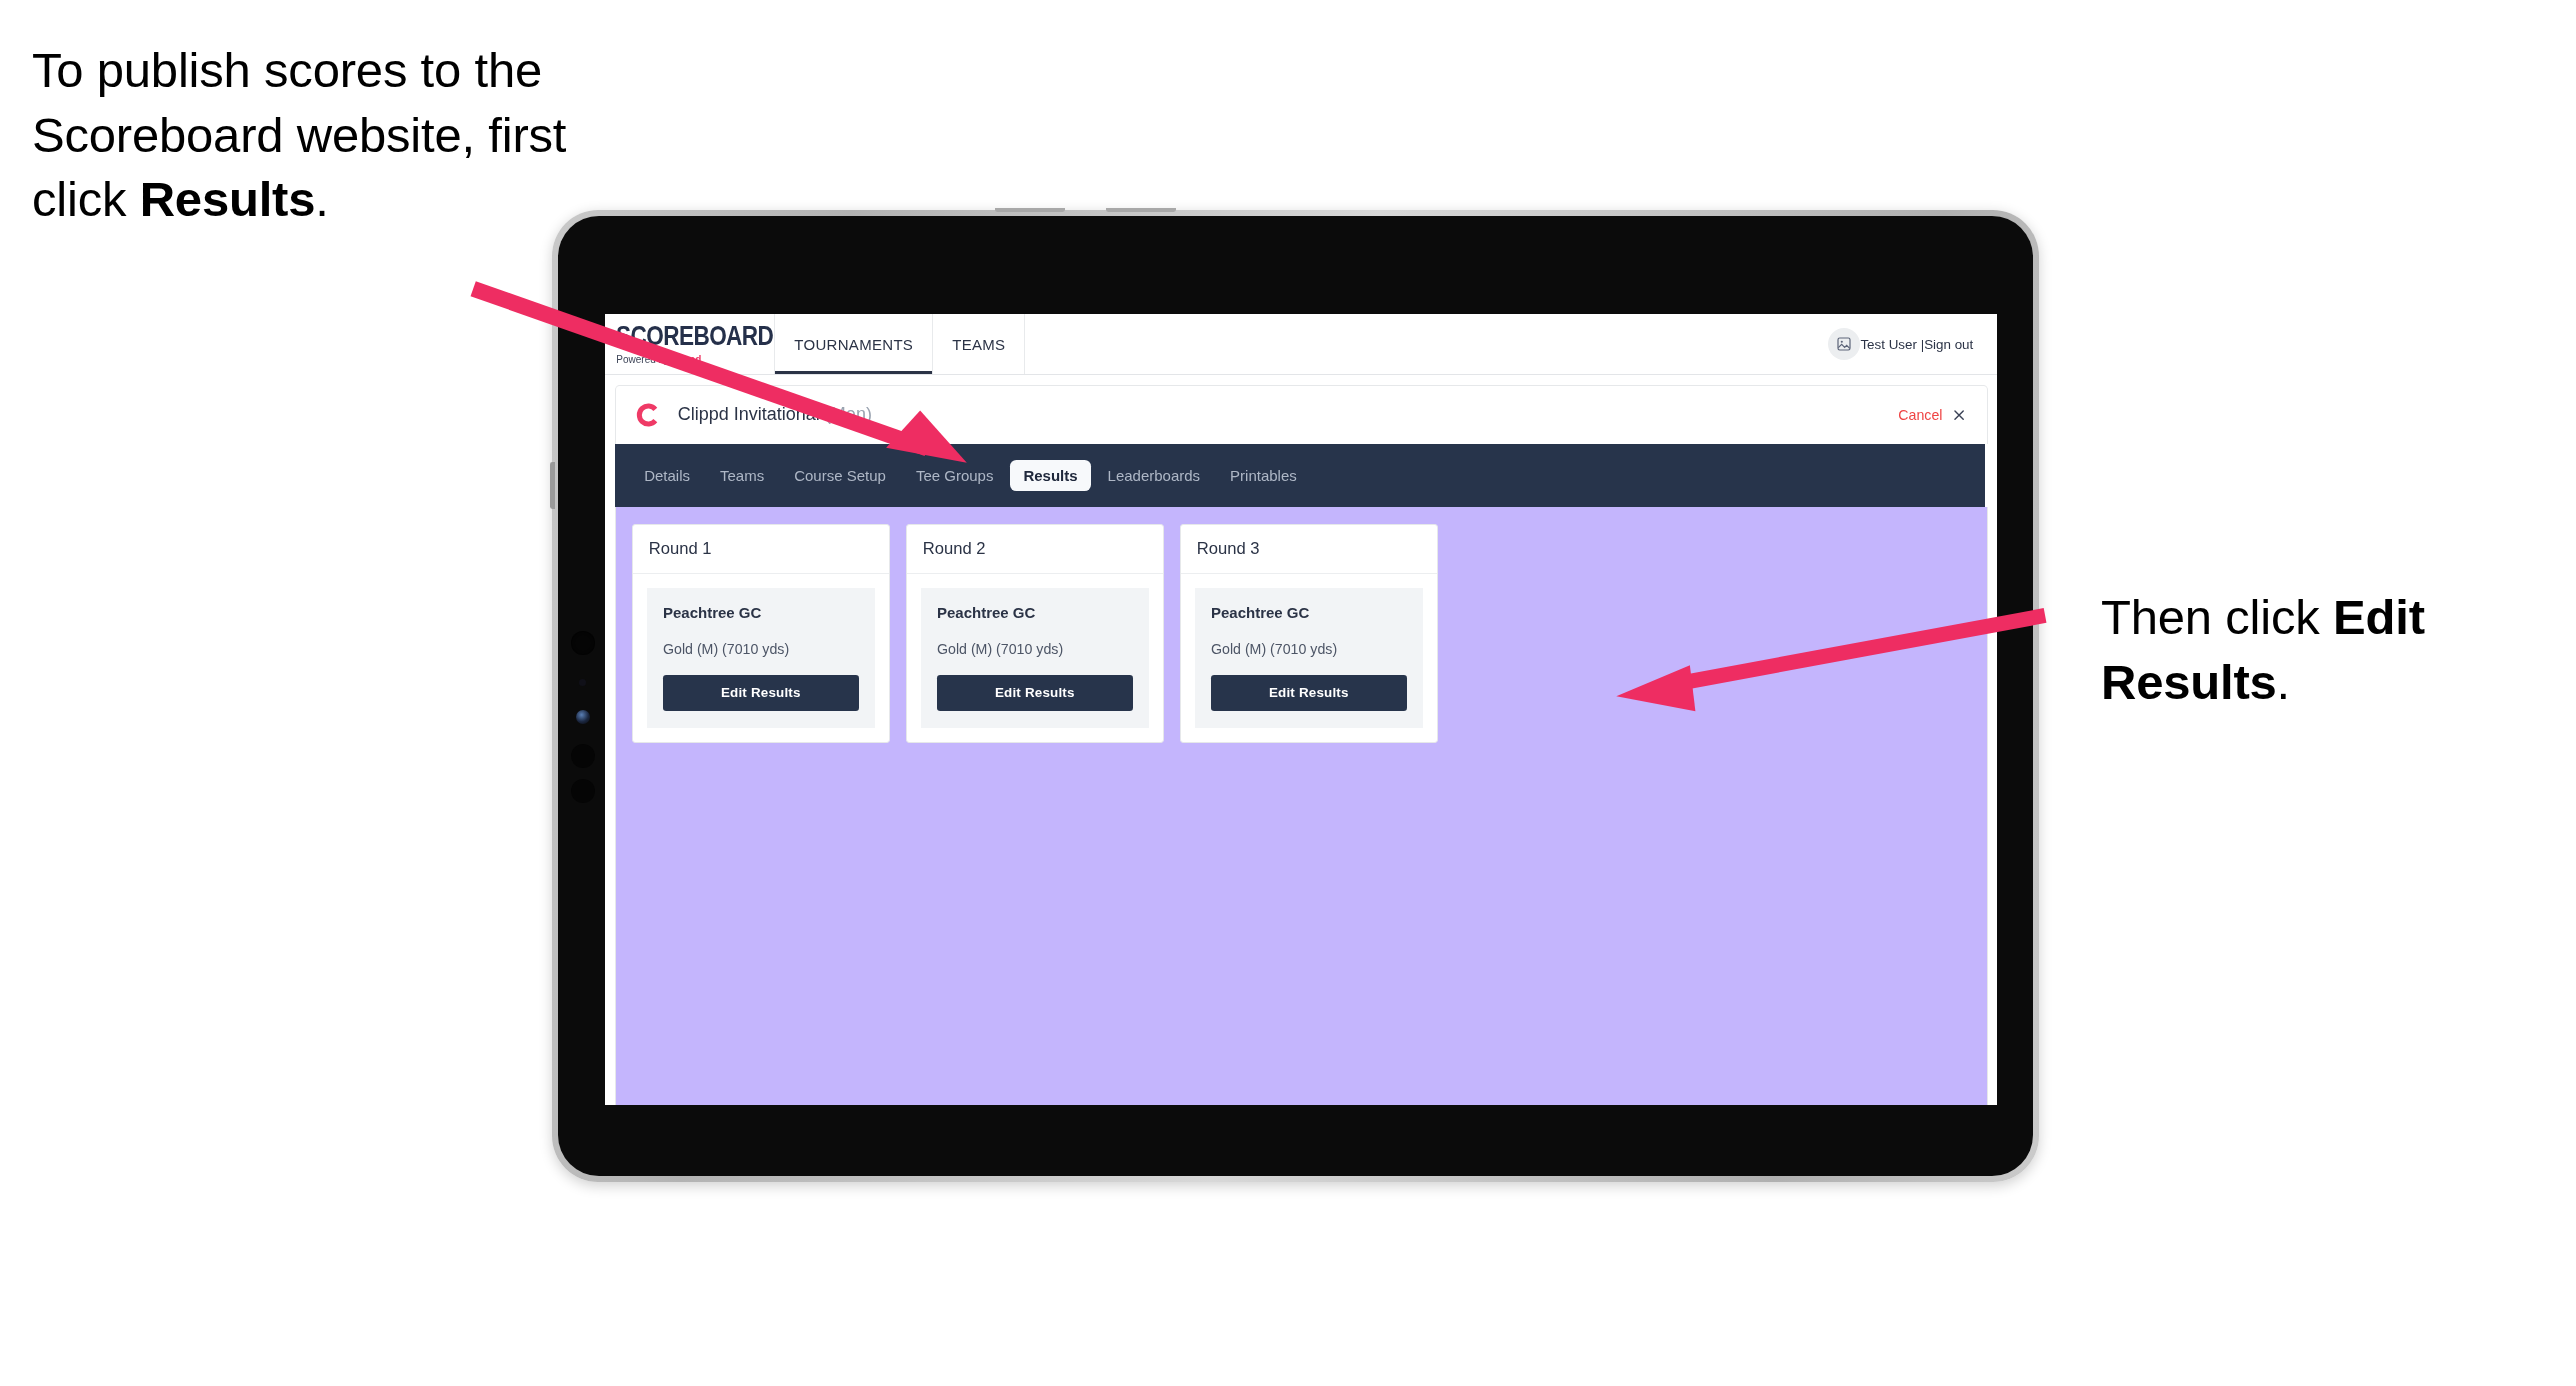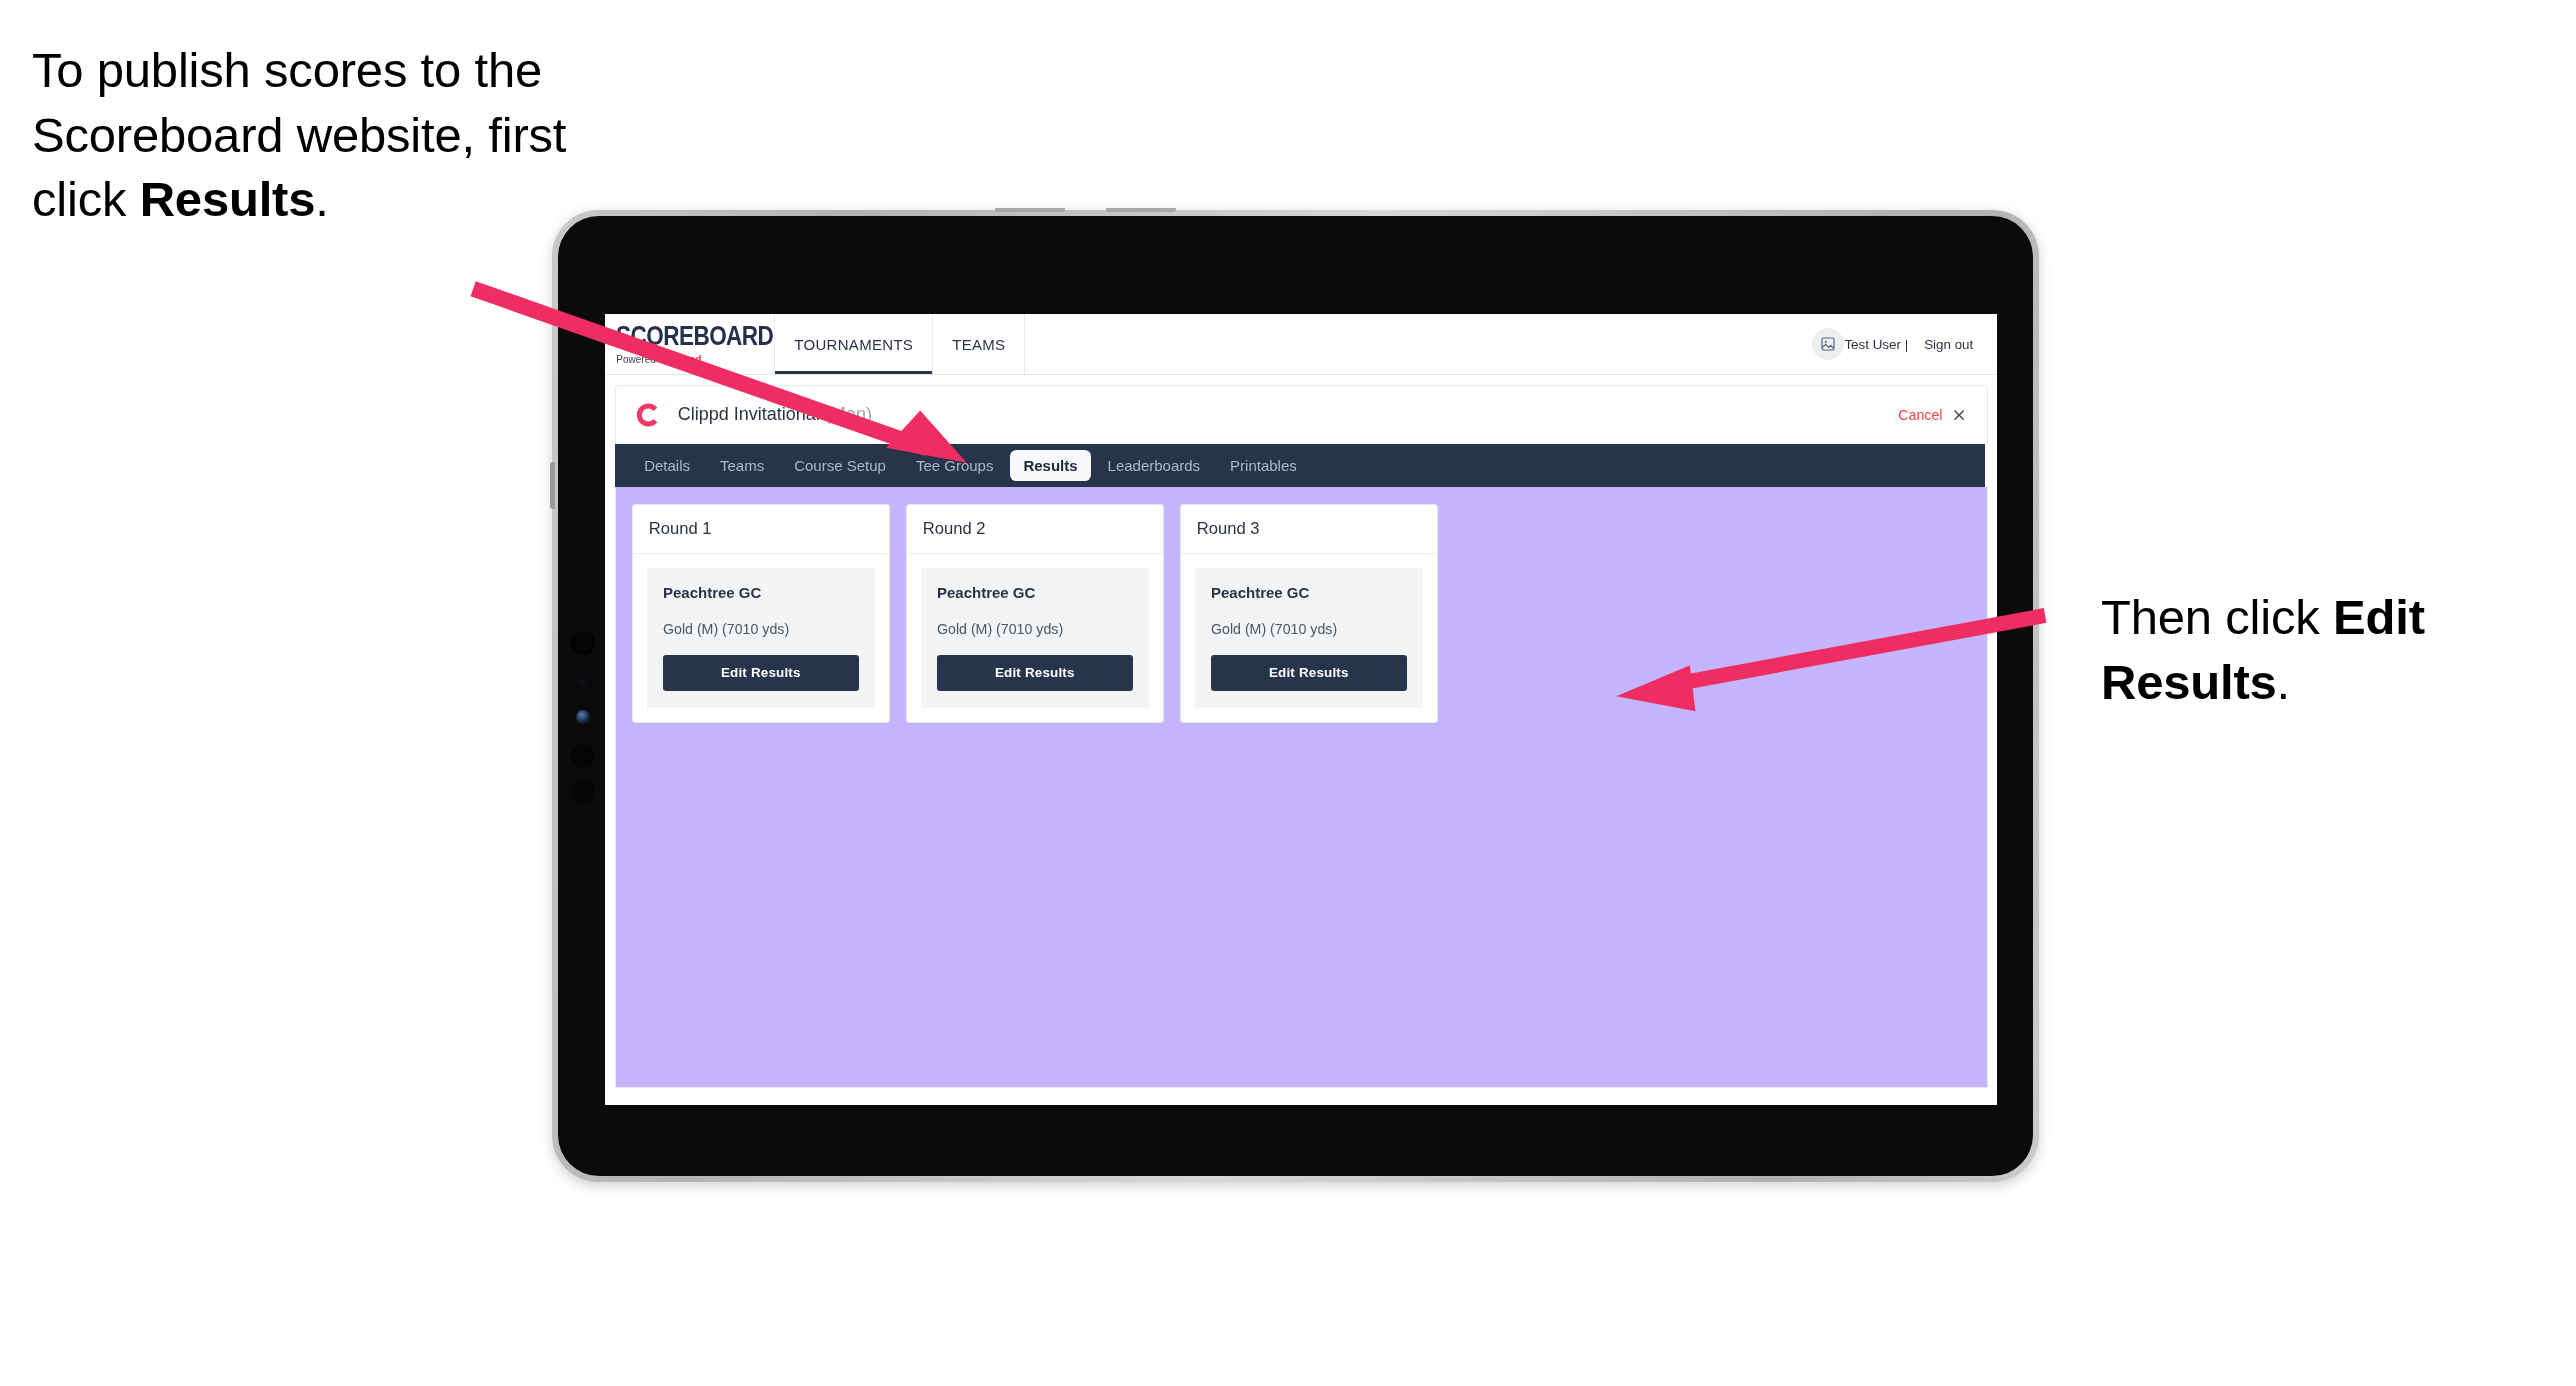--- a/index.html
+++ b/index.html
@@ -153,21 +153,21 @@
   }
   #avatar {
     width: 32px; height: 32px;
     border-radius: 50%;
     background: #eceef0;
     display: flex; align-items: center; justify-content: center;
     cursor: pointer;
   }
   #avatar svg { display: block; }
   #user-name { font-size: 13.4px; color: #2b3346; }
-  #sign-out { font-size: 13.4px; color: #2b3346; cursor: pointer; margin-left: 16px; }
+  #sign-out { font-size: 13.4px; color: #2b3346; cursor: pointer; margin-left: 0; }
 
   
   #tourn-card {
     margin: 9.5px 9.5px 0 9.5px;
     background: #ffffff;
     border: 0.8px solid #e6e8ea;
     border-bottom: none;
     border-radius: 4.7px 4.7px 0 0;
     height: 59px;
     display: flex;
@@ -189,21 +189,21 @@
   #cancel-btn {
     display: flex; align-items: center; gap: 9.5px;
     font-size: 14.2px; color: #ef4444;
     cursor: pointer;
   }
 
   
   #tabstrip {
     margin: 0 12.7px 0 9.5px;
     background: #27344b;
-    height: 43px;
+    height: 63px;
     display: flex;
     align-items: center;
     padding-left: 16px;
     box-sizing: border-box;
     gap: 3.2px;
   }
   .tab {
     font-size: 15px;
     color: #aeb7c6;
     padding: 7.1px 13.4px;

